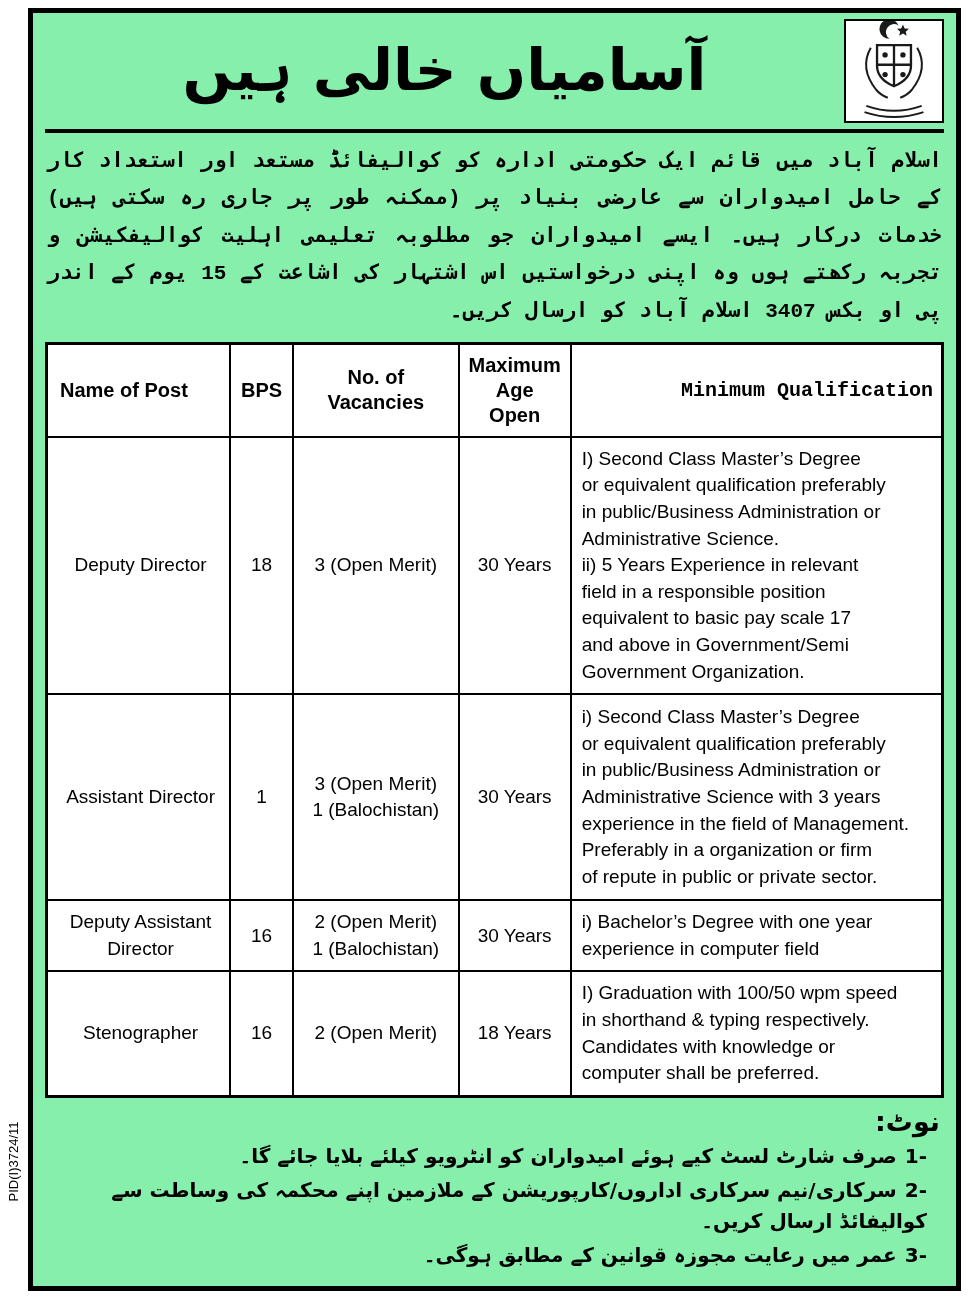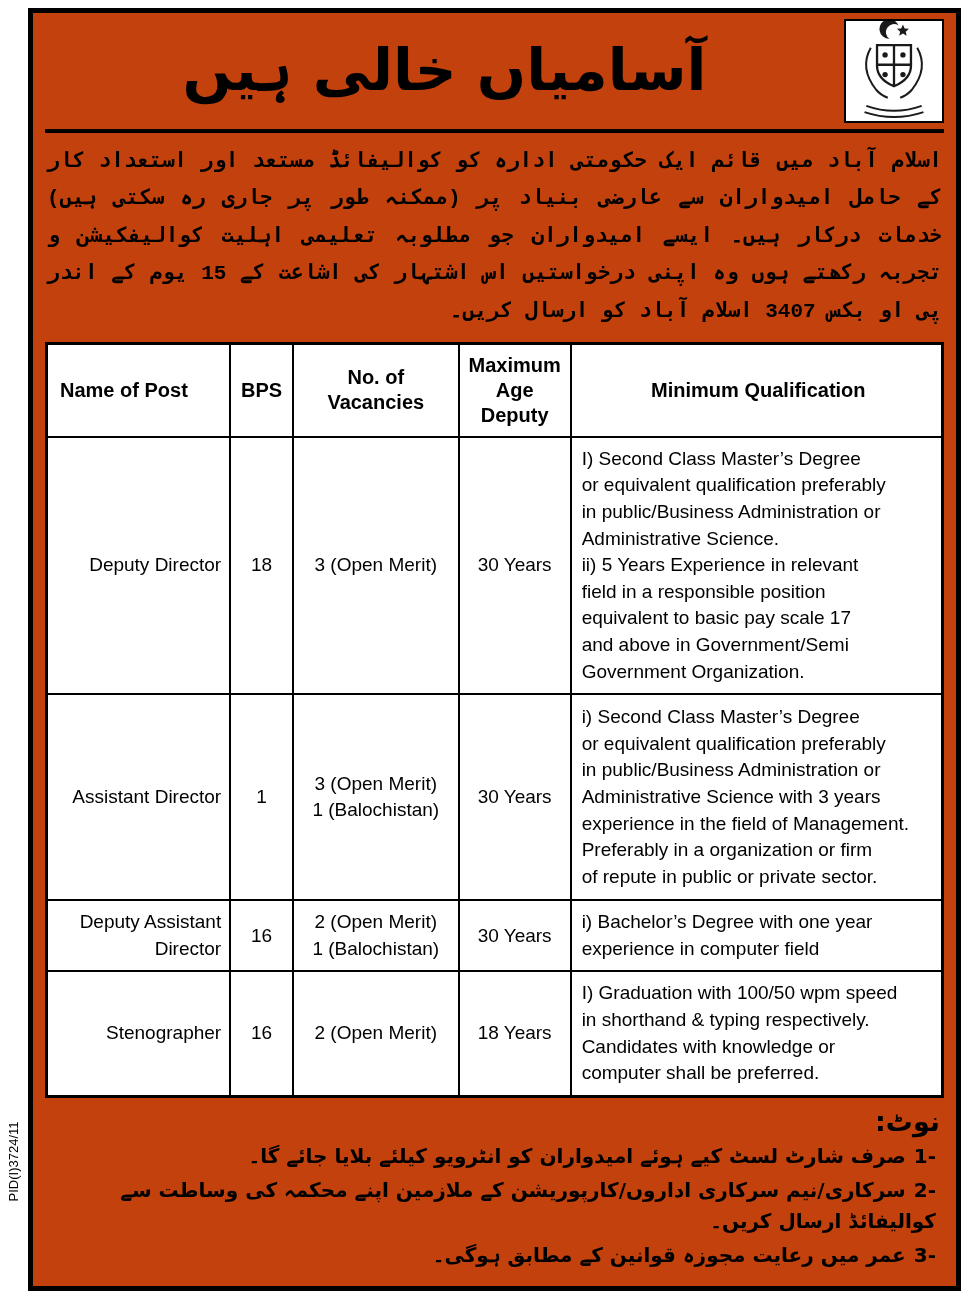--- a/index.html
+++ b/index.html
@@ -13,21 +13,21 @@
     position: relative;
     width: 969px; height: 1299px;
     background: #fff;
     overflow: hidden;
   }
   .frame {
     position: absolute;
     left: 28px; top: 8px; right: 8px; bottom: 8px;
     border: 5px solid #000;
     padding: 2px 12px 20px 12px;
-    background: #c2410c;
+    background: #86efac;
     overflow: hidden;
   }
   
   .header {
     display: flex;
     align-items: center;
     border-bottom: 4px solid #000;
     padding: 4px 0 6px 0;
     min-height: 104px;
   }
@@ -75,28 +75,28 @@
     font-weight: bold;
     padding: 8px 8px;
     vertical-align: middle;
     white-space: pre-line;
     line-height: 1.25;
   }
   .vacancy-table th.h-post  { text-align: left; padding-left: 12px; }
   .vacancy-table th.h-bps   { text-align: center; }
   .vacancy-table th.h-vac   { text-align: center; }
   .vacancy-table th.h-age   { text-align: center; }
-  .vacancy-table th.h-qual  { text-align: center; padding-left: 12px; }
+  .vacancy-table th.h-qual  { text-align: right; padding-left: 12px; font-family: Liberation Mono, monospace; }
   .vacancy-table td {
     font-size: 19px;
     padding: 8px 8px;
     vertical-align: middle;
     line-height: 1.4;
   }
-  td.post { text-align: right; padding-left: 12px; white-space: pre-line; border-radius: 27px; }
+  td.post { text-align: center; padding-left: 12px; white-space: pre-line; border-radius: 27px; }
   td.bps, td.vac, td.age { text-align: center; white-space: pre-line; }
   td.qual { text-align: left; padding-left: 10px; white-space: pre-line; }
   tr.r1 { height: 252px; }
   tr.r2 { height: 206px; }
   tr.r3 { height: 70px; }
   tr.r4 { height: 114px; }
   tr.r5 { height: 64px; }
   
   .notes {
     direction: rtl;
@@ -105,21 +105,21 @@
     font-weight: bold;
     text-align: right;
   }
   .note-heading {
     font-size: 27px;
     margin: 0 4px 4px 0;
   }
   .note-item {
     font-size: 20px;
     line-height: 1.55;
-    margin: 3px 8px 3px 0;
+    margin: 3px 17px 3px 0;
   }
   .note-num {
     display: inline-block;
     direction: ltr;
     margin-left: 8px;
     unicode-bidi: isolate;
   }
   
   .pid {
     position: absolute;
@@ -181,21 +181,21 @@
         <col style="width:12.5%">
         <col style="width:41.5%">
       </colgroup>
       <thead>
         <tr>
           <th class="h-post">Name of Post</th>
           <th class="h-bps">BPS</th>
           <th class="h-vac">No. of
 Vacancies</th>
           <th class="h-age">Maximum
-Age Deputy</th>
+Age Open</th>
           <th class="h-qual">Minimum Qualification</th>
         </tr>
       </thead>
       <tbody>
         <tr class="r1">
           <td class="post">Deputy Director</td>
           <td class="bps">18</td>
           <td class="vac">3 (Open Merit)</td>
           <td class="age">30 Years</td>
           <td class="qual">I) Second Class Master’s Degree

